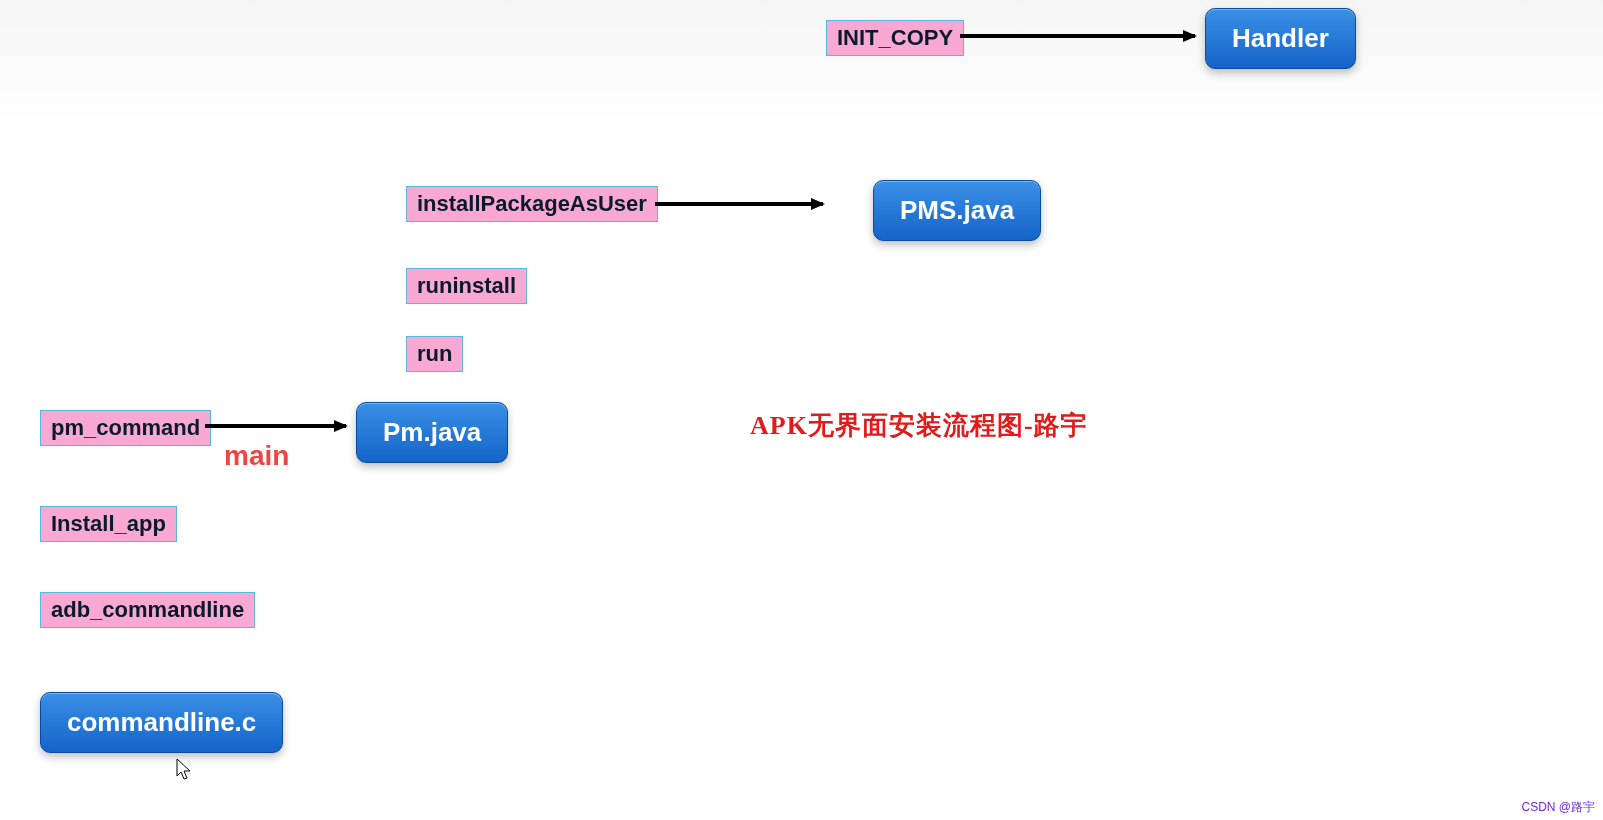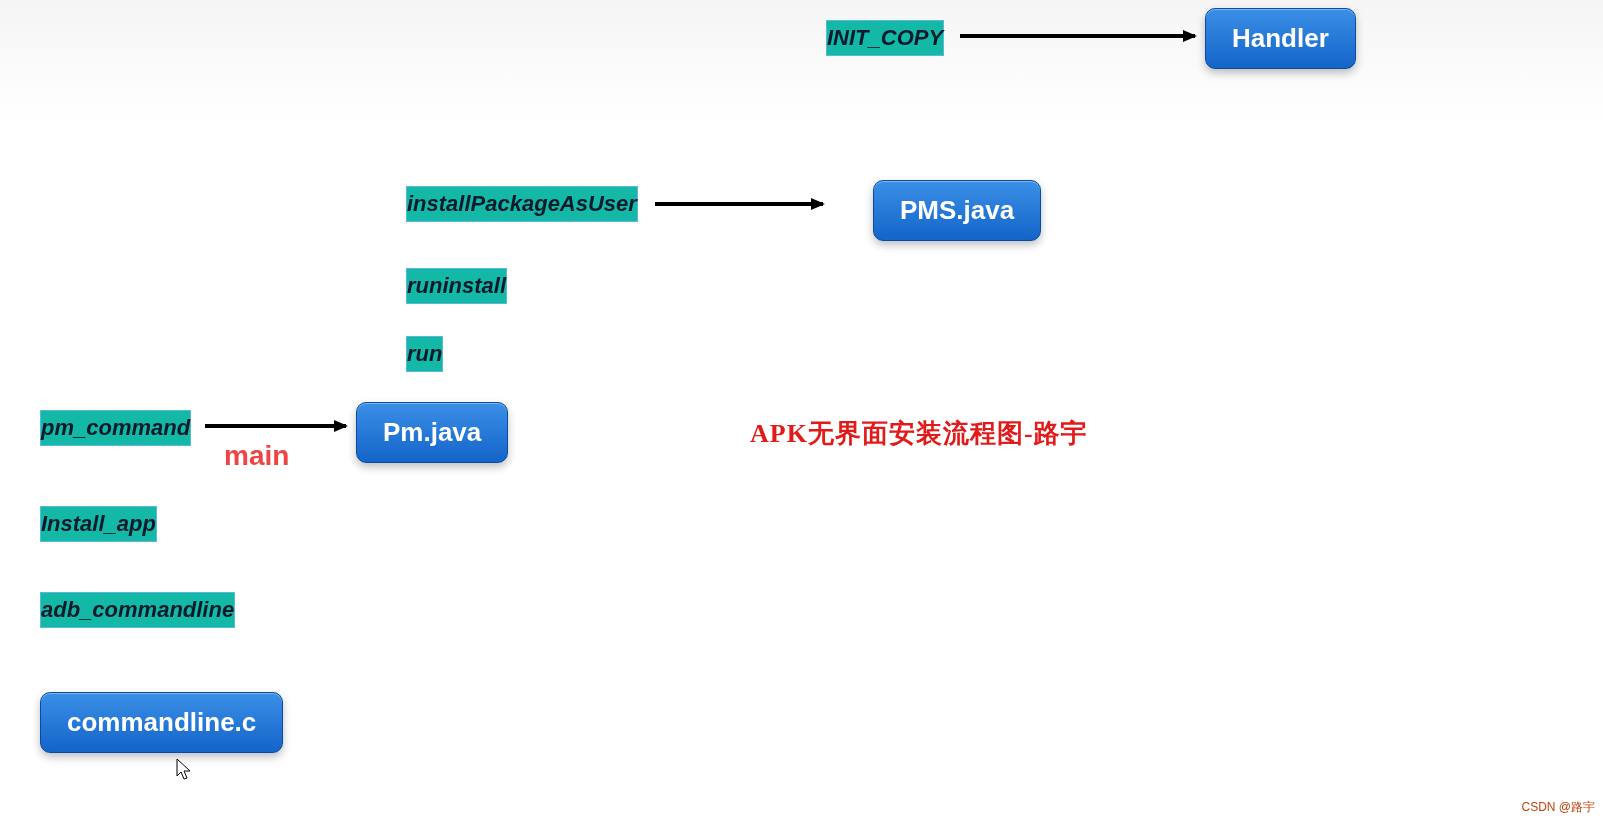--- a/index.html
+++ b/index.html
@@ -13,27 +13,26 @@
     overflow: hidden;
   }
   .node {
     position: absolute;
     display: inline-flex;
     align-items: center;
     justify-content: center;
     font-weight: 700;
   }
   .chip {
-    background: #14b8a6;
-    padding: 4px 0;
+    background: #f9a8d4;
+    padding: 4px 10px;
     color: #0a1a2a;
     font-size: 22px;
     font-weight: 700;
     border: 1px solid #5ab8dd;
-    font-style: italic;
   }
   .big {
     background: linear-gradient(to bottom, #3a8fe6 0%, #1464c9 100%);
     color: #ffffff;
     font-size: 26px;
     padding: 14px 26px;
     border-radius: 10px;
     border: 1px solid #0b4aa0;
     box-shadow: 0 4px 8px rgba(0,0,0,0.25), inset 0 1px 0 rgba(255,255,255,0.35);
   }
@@ -43,27 +42,26 @@
     font-weight: 700;
     color: #ef4444;
   }
   .caption {
     position: absolute;
     color: #e21a1a;
     font-size: 26px;
     font-weight: 700;
     letter-spacing: 1px;
     font-family: "SimSun","Songti SC","STSong",serif;
-    margin-top: 8px;
   }
   .watermark {
     position: absolute;
     right: 8px;
     bottom: 4px;
-    color: #c2410c;
+    color: #6d28d9;
     font-size: 12px;
   }
   svg.arrows {
     position: absolute;
     left: 0; top: 0;
     width: 1603px;
     height: 820px;
     pointer-events: none;
   }
   .cursor {

